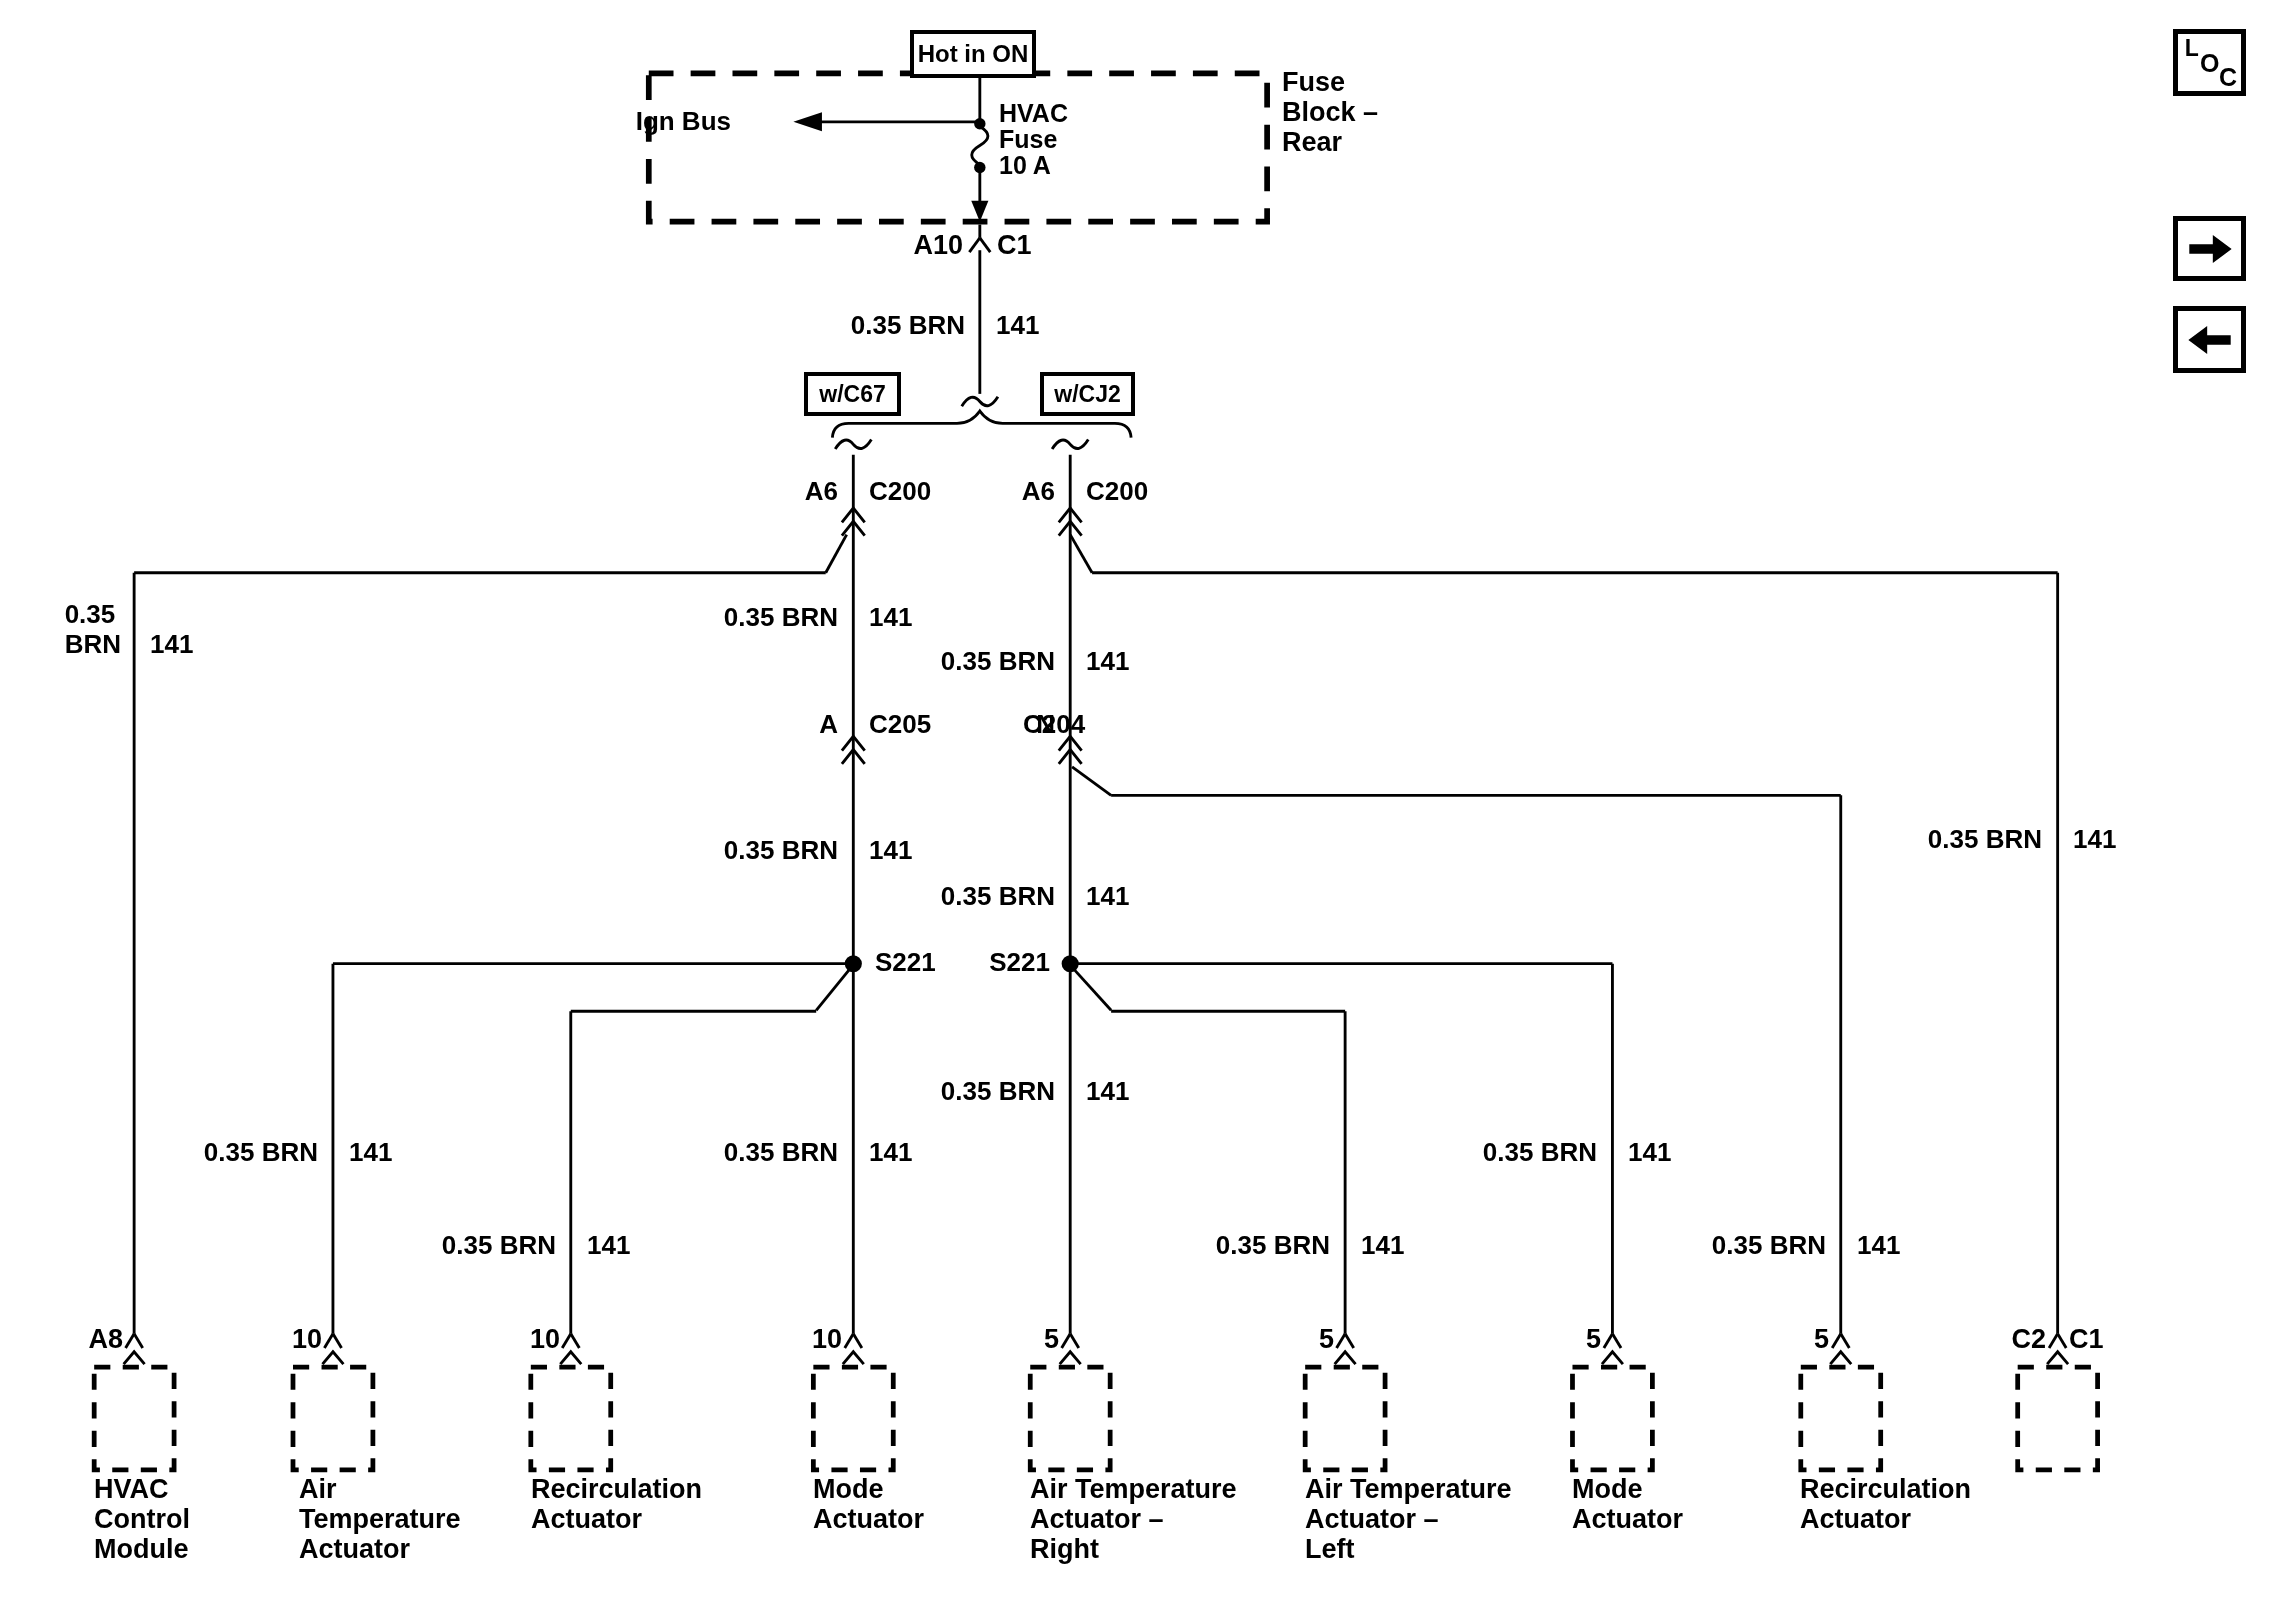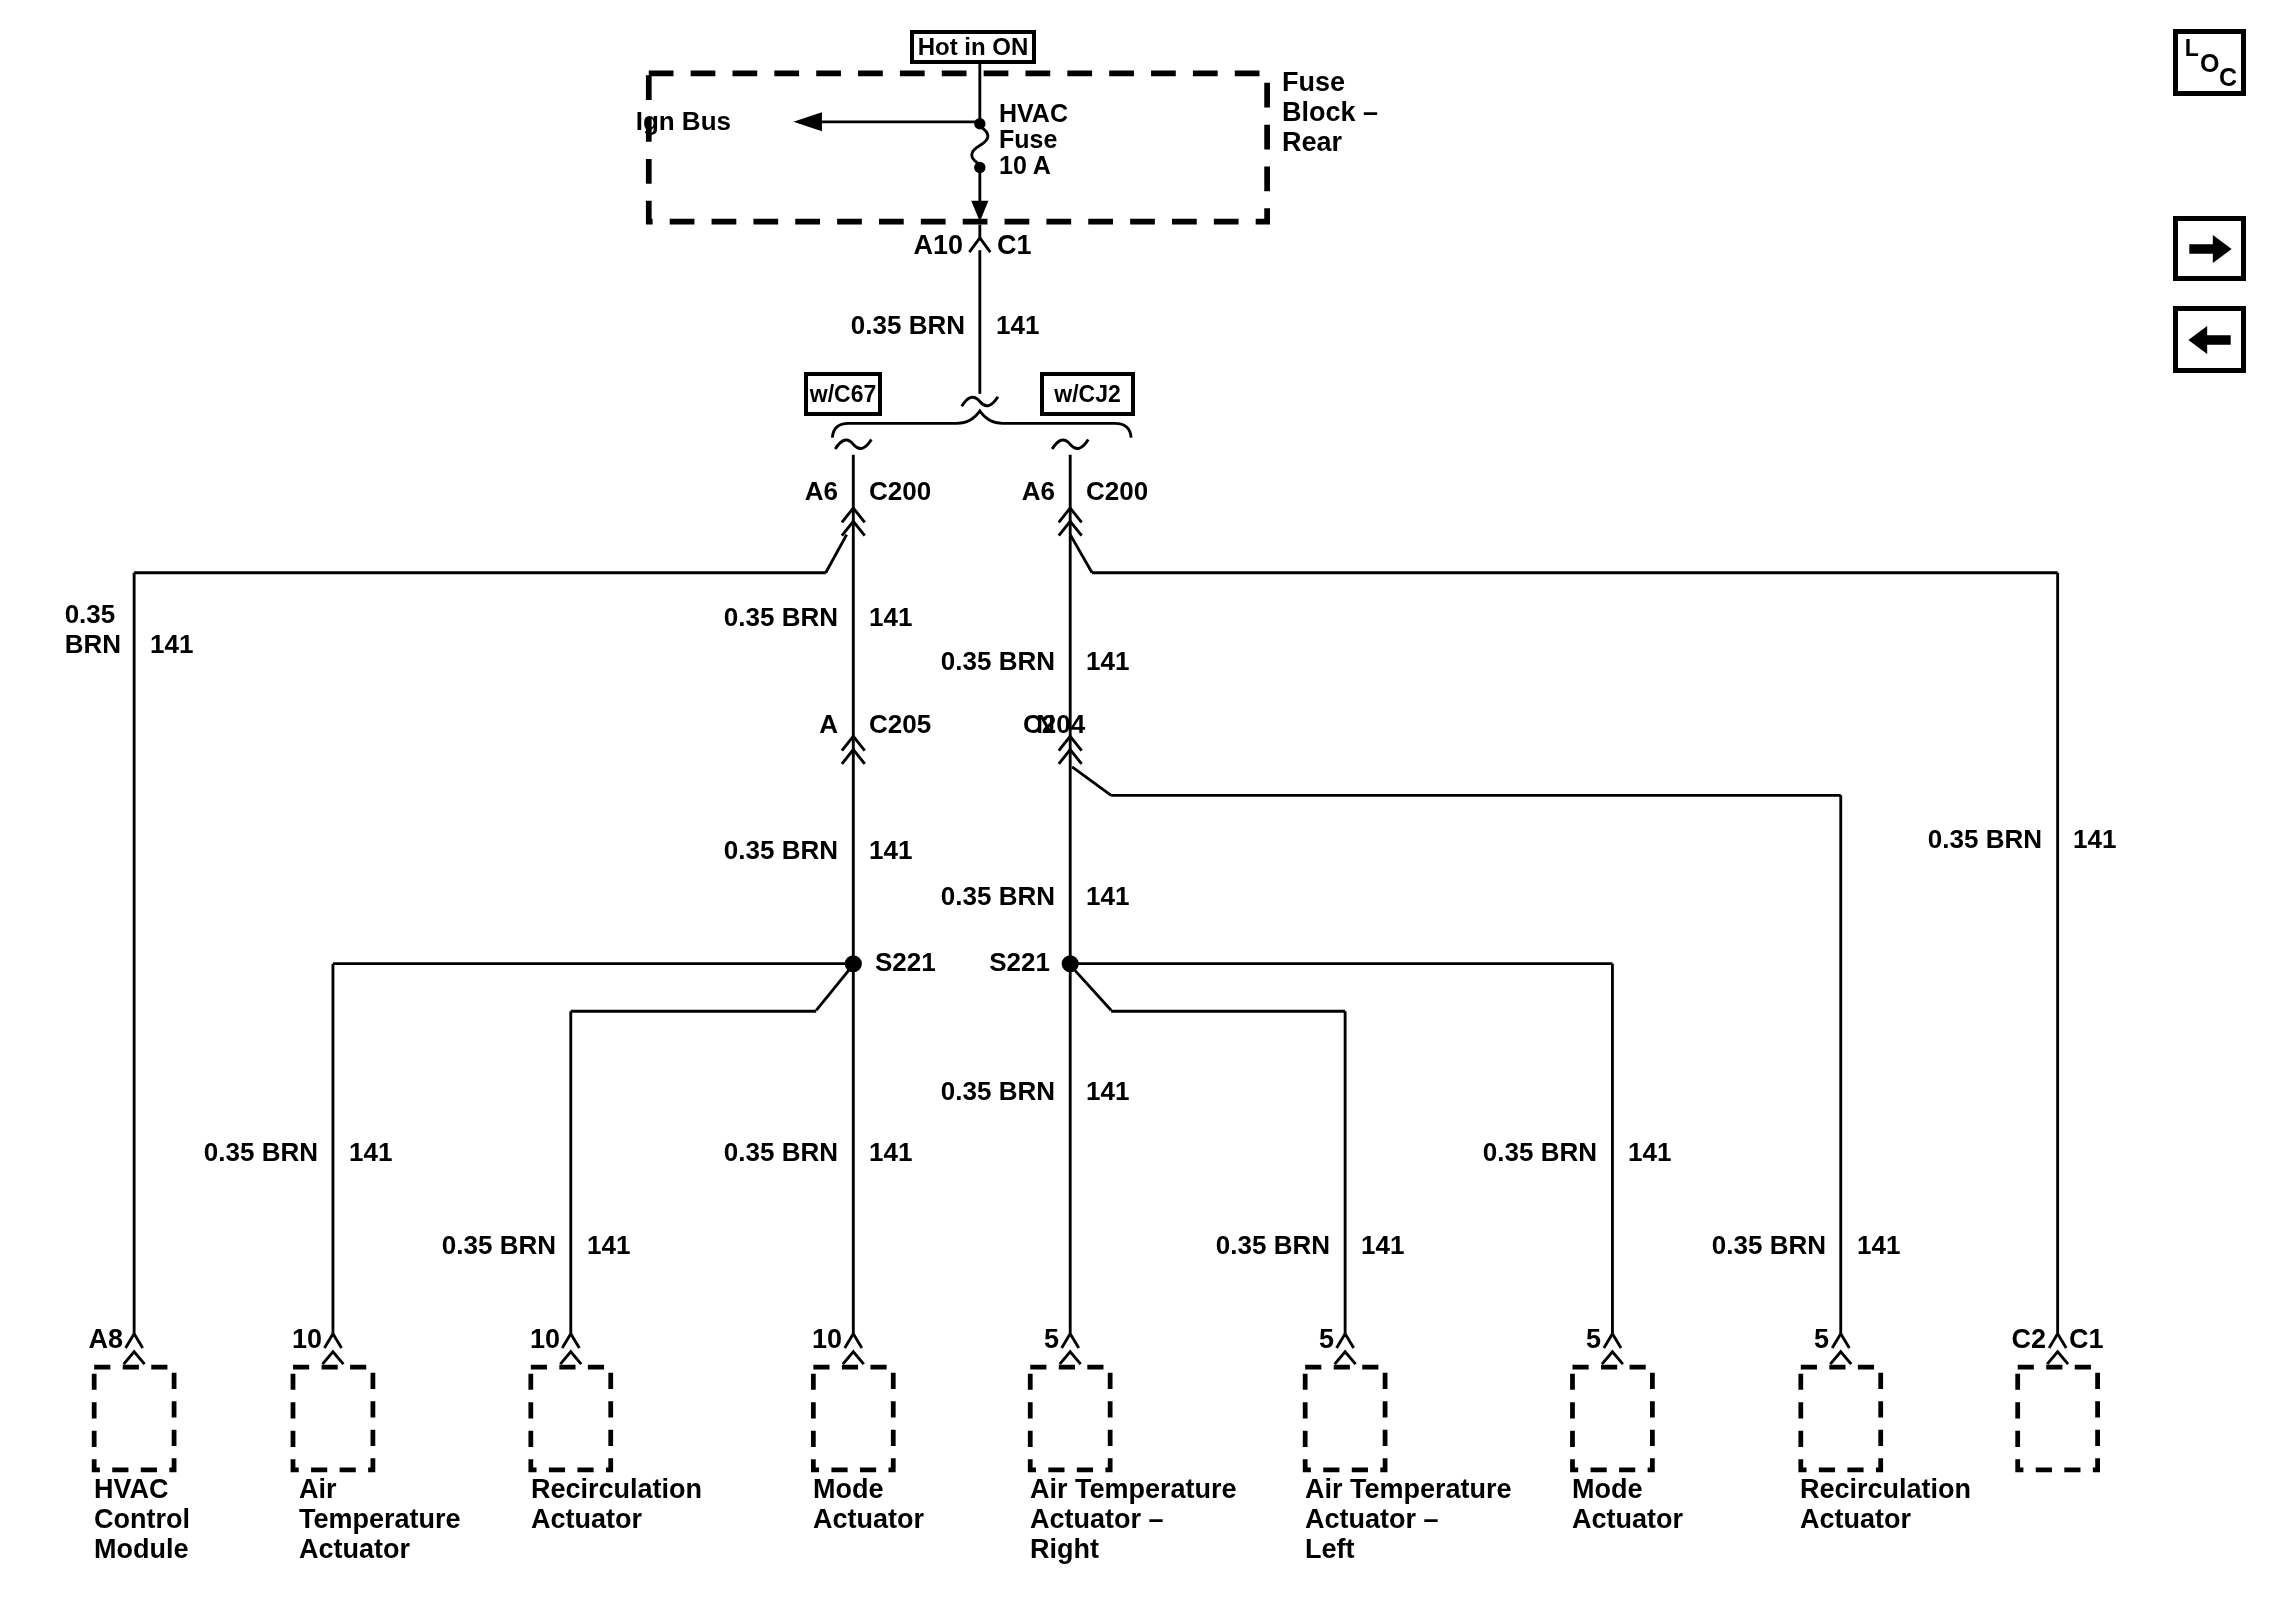--- a/index.html
+++ b/index.html
@@ -129,25 +129,25 @@
         <rect x="855" y="1437" width="84" height="108"></rect>
         <rect x="1083" y="1437" width="84" height="108"></rect>
         <rect x="1372" y="1437" width="84" height="108"></rect>
         <rect x="1653" y="1437" width="84" height="108"></rect>
         <rect x="1893" y="1437" width="84" height="108"></rect>
         <rect x="2121" y="1437" width="84" height="108"></rect>
       </g>
     </g>
   </svg>
 
-  <div class="box" style="left:910px;top:30px;width:126px;height:34px;font-size:24px">
+  <div class="box" style="left:910px;top:30px;width:126px;height:48px;font-size:24px">
     <span>Hot in ON</span>
   </div>
 
-  <div class="box" style="left:804px;top:372px;width:78px;height:44px;font-size:23px">
+  <div class="box" style="left:804px;top:372px;width:97px;height:44px;font-size:23px">
     <span>w/C67</span>
   </div>
   <div class="box" style="left:1040px;top:372px;width:95px;height:44px;font-size:23px">
     <span>w/CJ2</span>
   </div>
 
   <div class="box corner" style="left:2173px;top:28.5px;width:73px;height:67px">
     <span style="position:absolute;left:6.7px;top:1px;font-size:23px">L</span>
     <span style="position:absolute;left:22px;top:15px;font-size:25px">O</span>
     <span style="position:absolute;left:41px;top:29.5px;font-size:25px">C</span>

